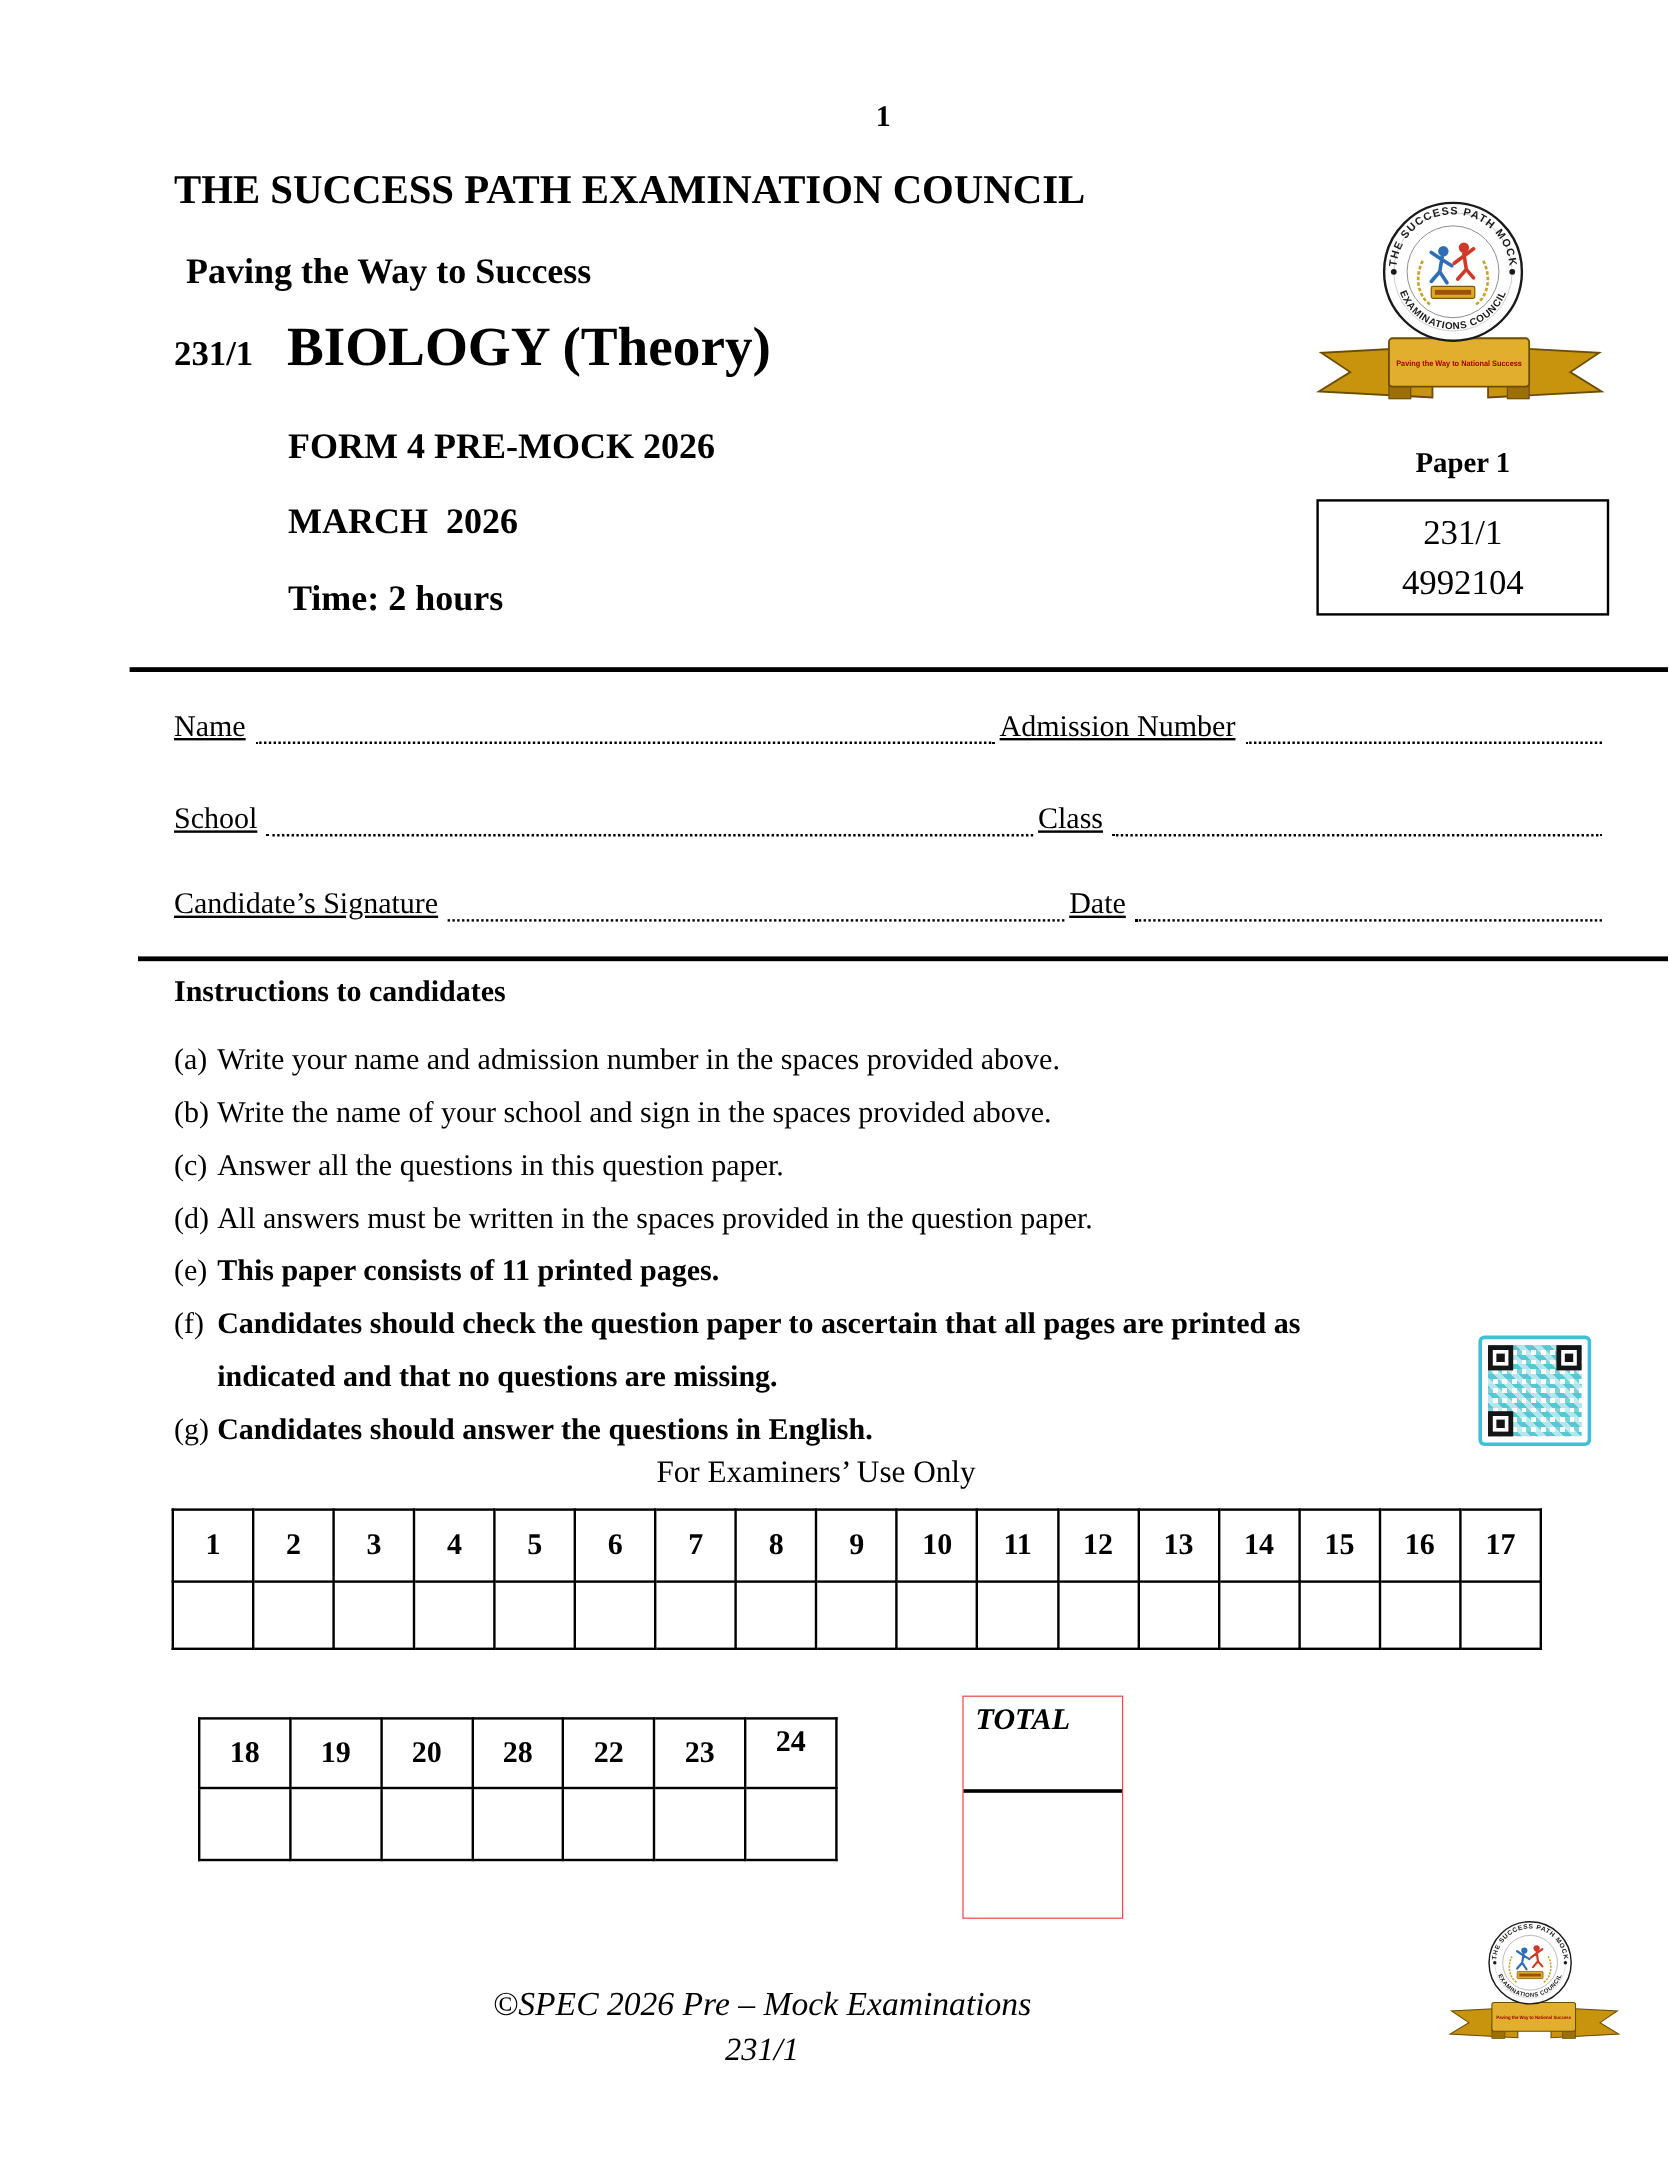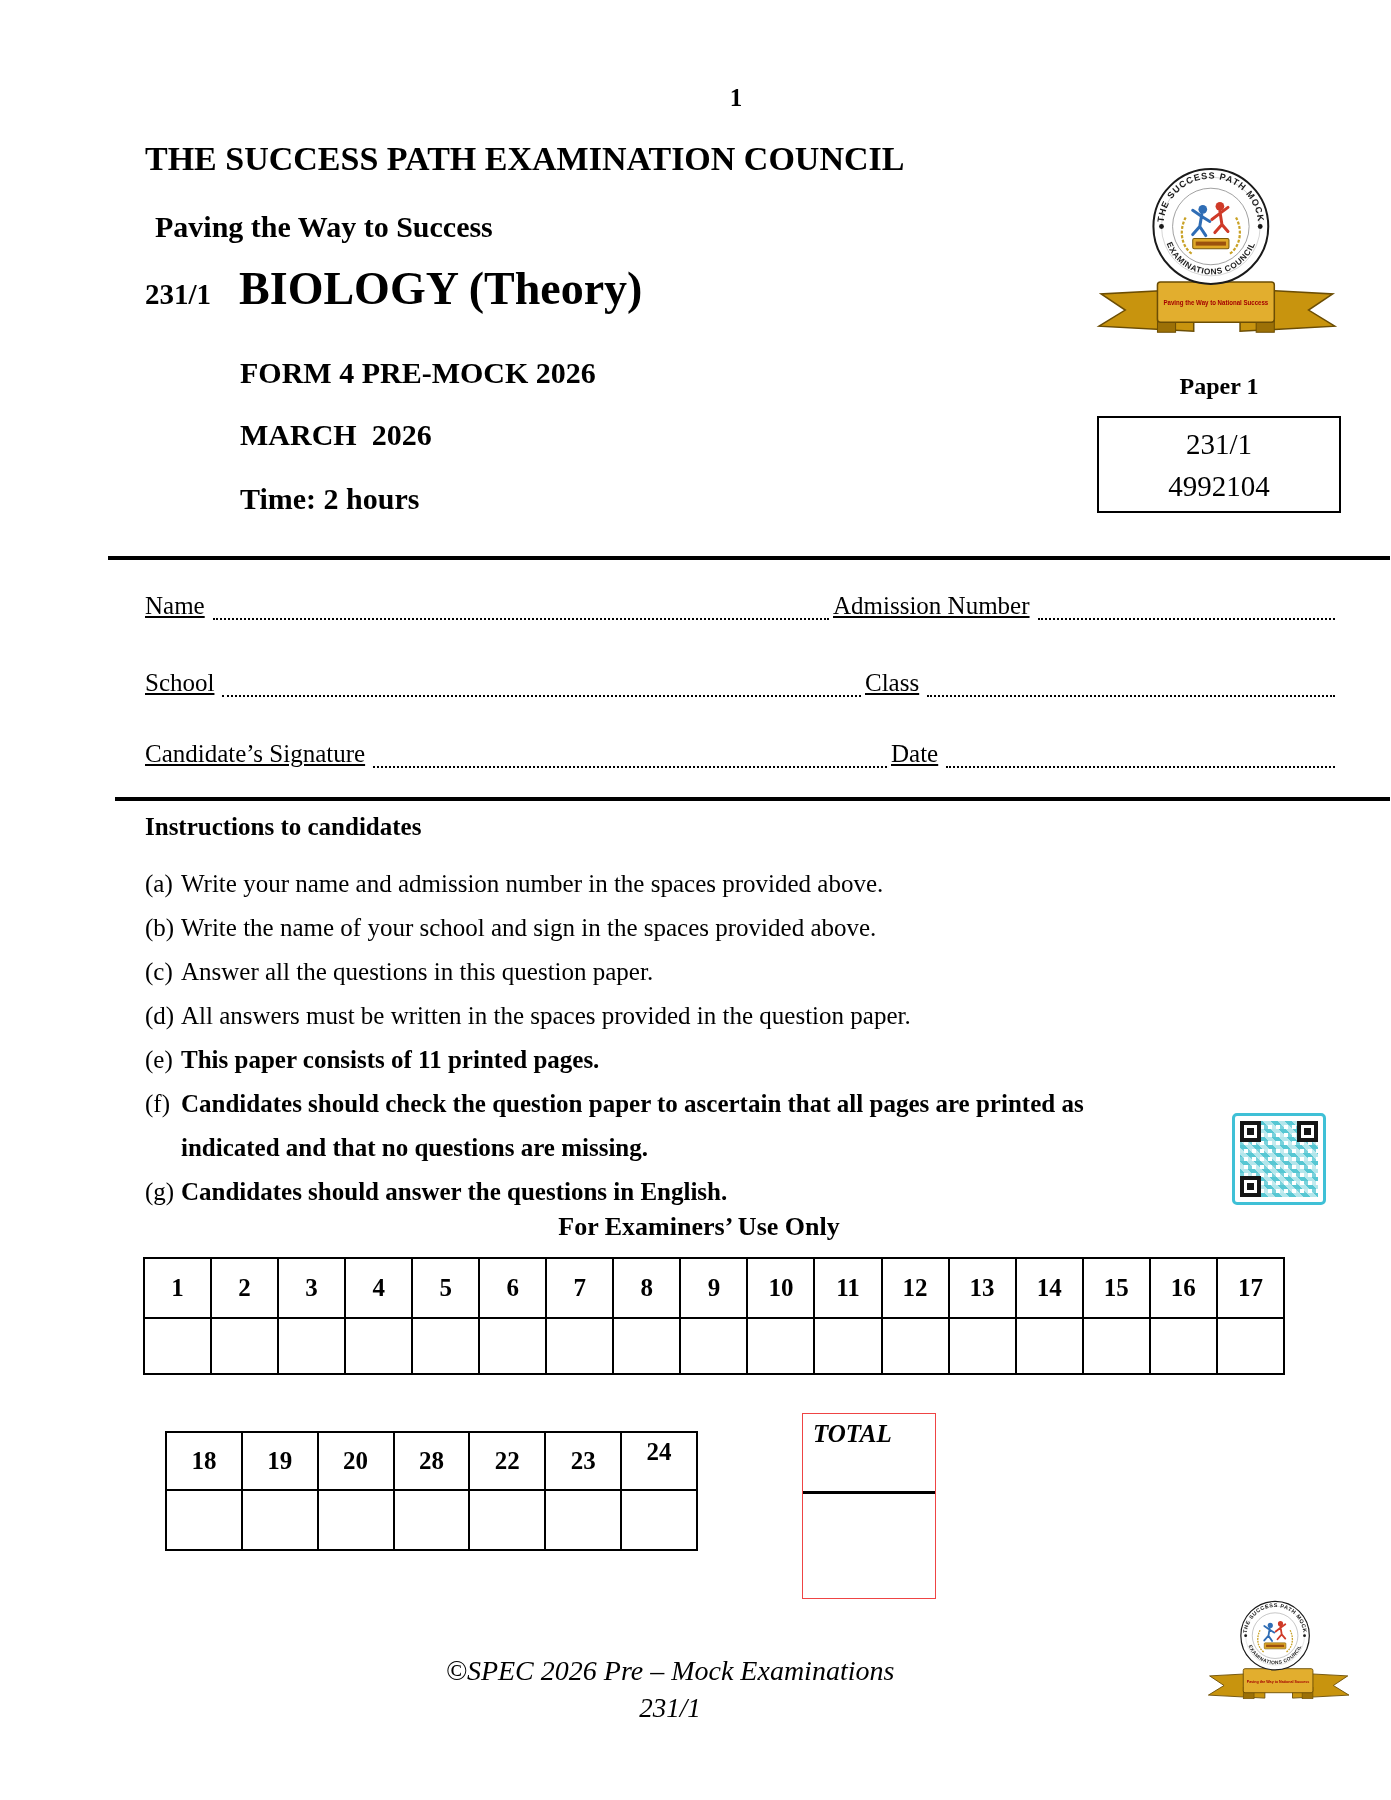--- a/index.html
+++ b/index.html
@@ -51,37 +51,37 @@
     background:
       repeating-linear-gradient(45deg, rgba(255,255,255,0.55) 0 5px, rgba(255,255,255,0) 5px 10px),
       repeating-linear-gradient(0deg, #57C7D3 0 4px, rgba(255,255,255,0) 4px 8px),
       repeating-linear-gradient(90deg, #79d2dc 0 4px, #ffffff 4px 8px);
   }
   .qr-finder { position:absolute; width:21px; height:21px; background:#151515; }
   .qr-finder::before { content:""; position:absolute; inset:4px; background:#fff; }
   .qr-finder::after { content:""; position:absolute; inset:7px; background:#151515; }
   .qr-f-tl { top:0; left:0; } .qr-f-tr { top:0; right:0; } .qr-f-bl { bottom:0; left:0; }
 
-  .examiner-title { top:1212px; left:124px; width:1150px; text-align:center; font-size:26px; font-weight:bold; }
+  .examiner-title { top:1212px; left:105px; width:1150px; text-align:center; font-size:26px; font-weight:normal; }
 
   table.marks { border-collapse:collapse; table-layout:fixed; }
   table.marks td, table.marks th { border:2.6px solid #000; text-align:center; font-size:25px; }
   .t1 { top:1257px; left:143px; } .t1 table { width:1142px; }
   .t1 th { height:60px; font-weight:bold; vertical-align:middle; }
   .t1 td { height:56px; }
   .t2 { top:1431px; left:165px; } .t2 table { width:533px; }
   .t2 th { height:58px; font-weight:bold; vertical-align:middle; }
   .t2 th.raised { vertical-align:top; padding-top:5px; }
   .t2 td { height:60px; }
 
   .total-box { top:1413px; left:802px; width:134px; height:186px; border:1px solid #ef4444;font-style:italic; }
   .total-head { height:80px; border-bottom:3px solid #000; padding:6px 0 0 10px;
     font-size:25px; font-weight:bold; }
 
-  .footer { top:1652px; left:0; width:1270px; text-align:center; font-style:italic;margin-left:35px; }
+  .footer { top:1652px; left:0; width:1270px; text-align:center; font-style:italic; }
   .footer .f1 { font-size:28px; line-height:38px; }
   .footer .f2 { font-size:27px; line-height:36px; }
 
   .logo-top { top:160px; left:1095px; width:275px; }
   .logo-bottom { top:1596px; left:1206px; width:164px; }
   .logo-top svg, .logo-bottom svg { display:block; width:100%; height:auto; }
 </style>
 </head>
 <body>
 

